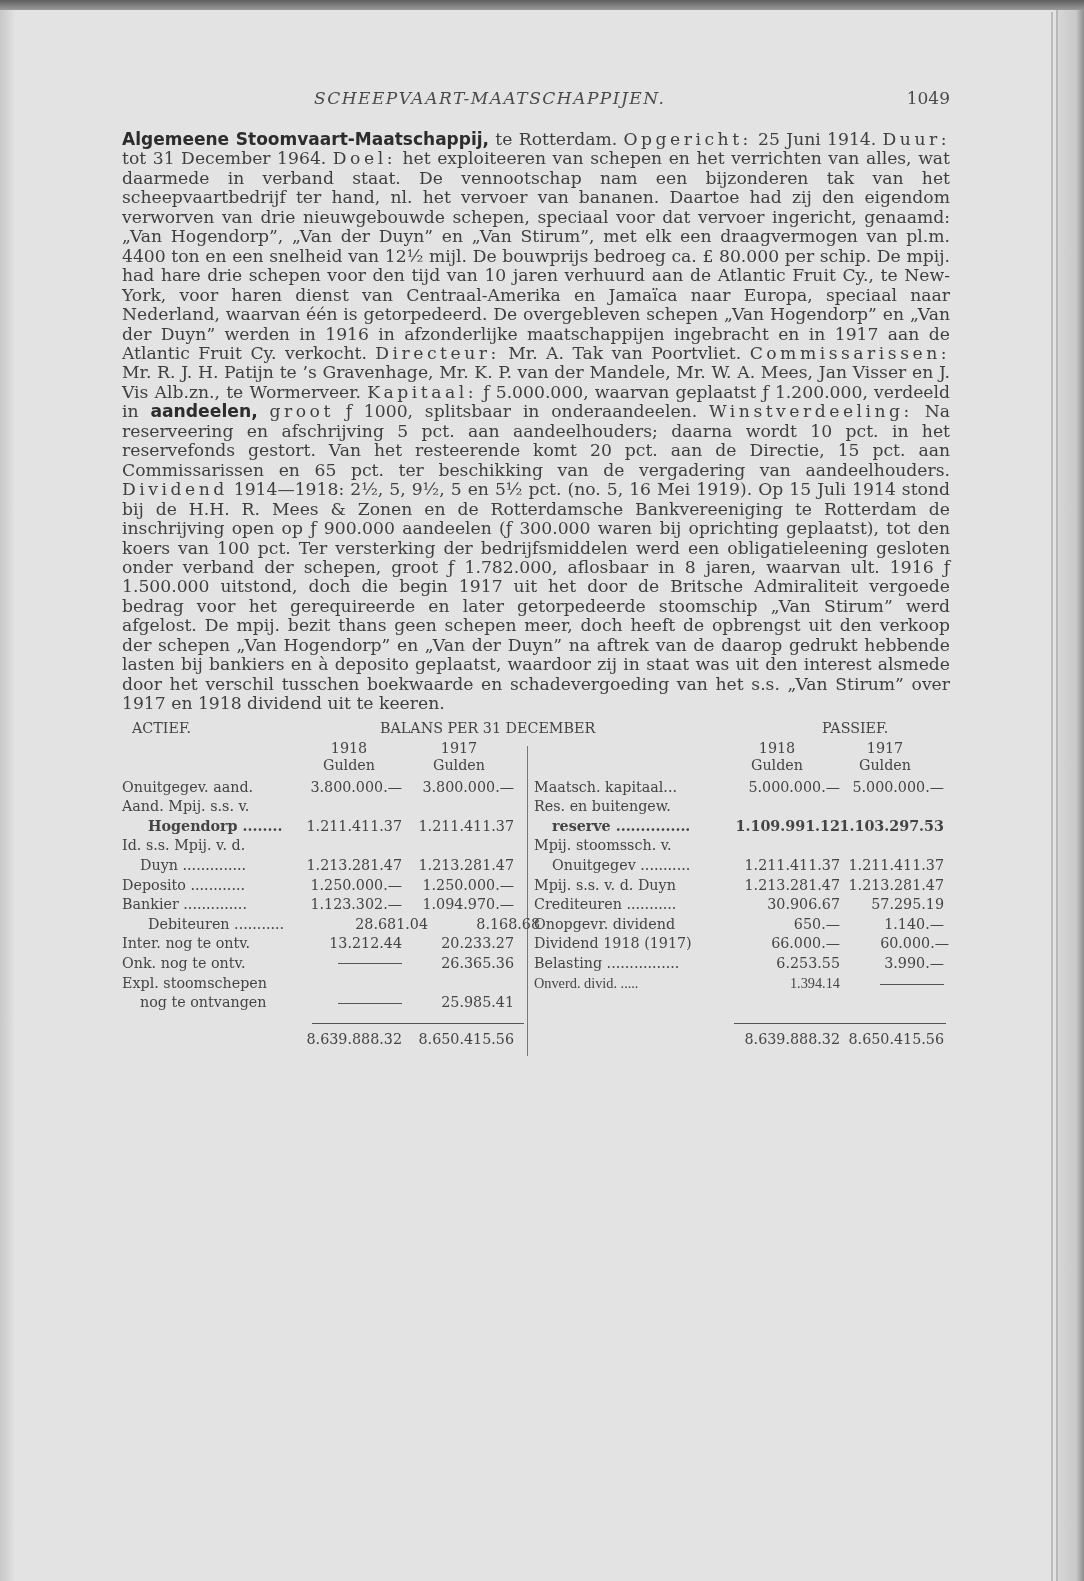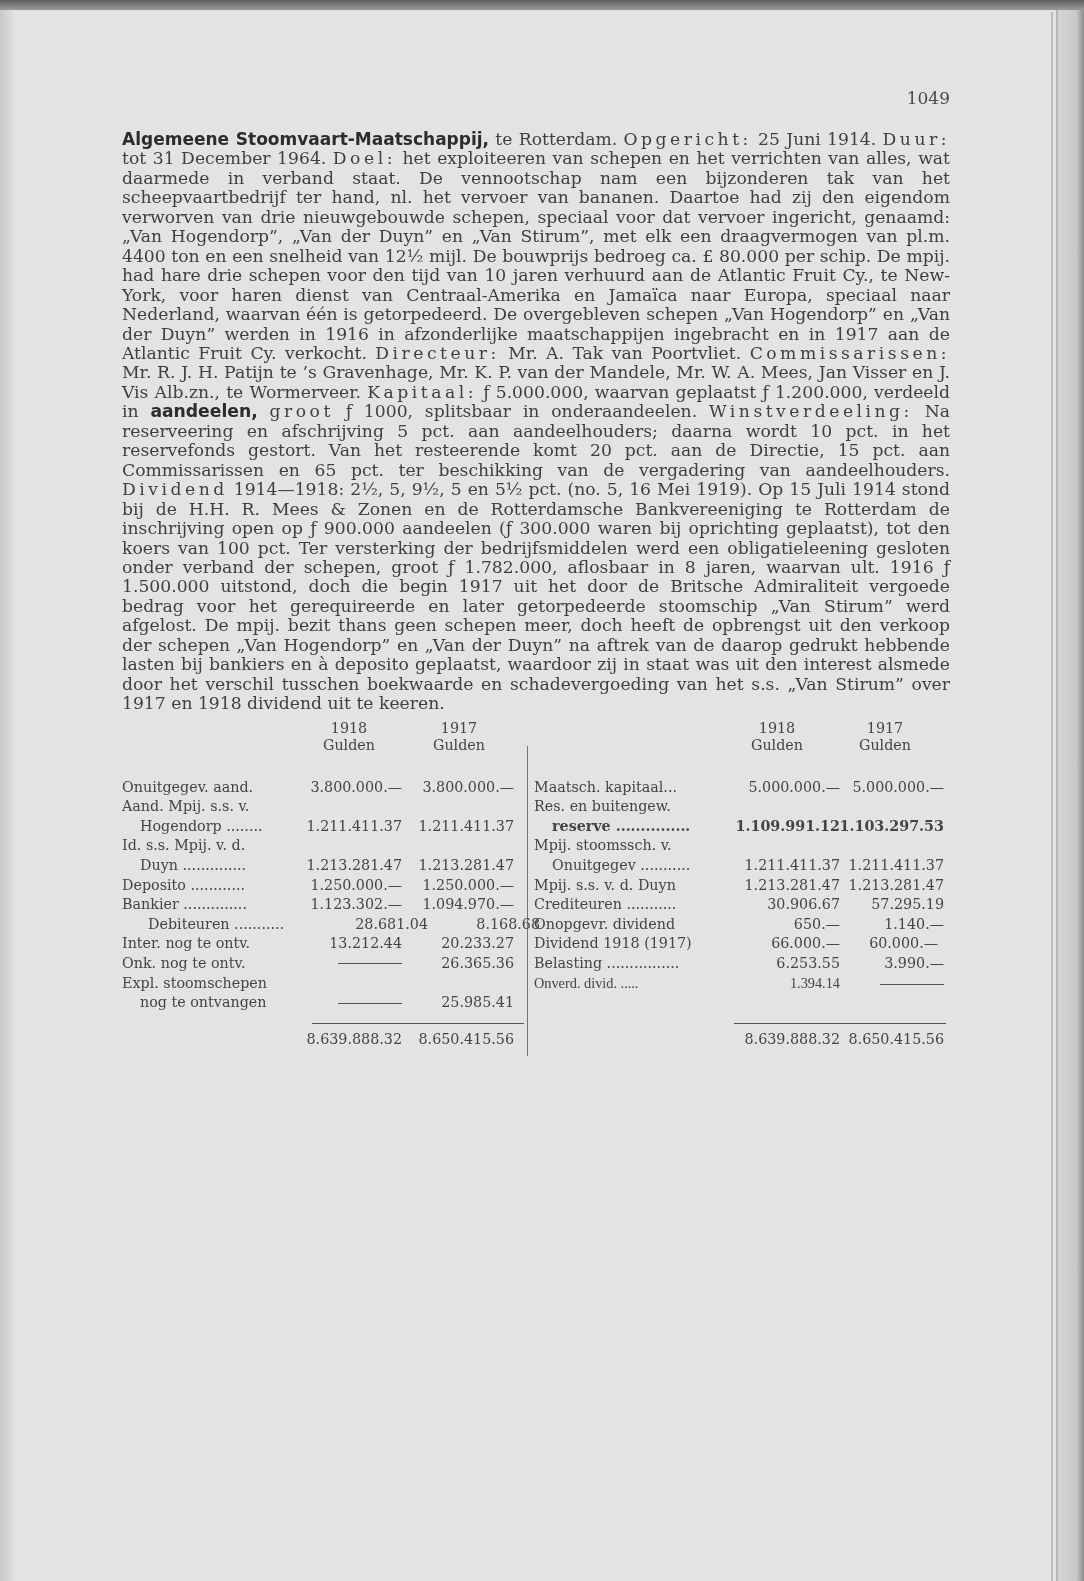--- a/index.html
+++ b/index.html
@@ -52,49 +52,55 @@
 <body>
 
 <div class="topbar"></div>
 <div class="page"></div>
 <div class="leftedge"></div>
 <div class="innerline"></div>
 <div class="rightedge"></div>
 
 <div class="content">
   <div class="running-head">
+    <span class="title">SCHEEPVAART-MAATSCHAPPIJEN.</span>
     <span class="pageno">1049</span>
   </div>
 
   <div class="body-text">
     <span class="company">Algemeene Stoomvaart-Maatschappij,</span><span> te Rotterdam. </span><span class="spaced">Opgericht:</span><span> 25 Juni 1914. </span><span class="spaced">Duur:</span><span> tot 31 December 1964. </span><span class="spaced">Doel:</span><span> het exploiteeren van schepen en het verrichten van alles, wat daarmede in verband staat. De vennootschap nam een bijzonderen tak van het scheepvaartbedrijf ter hand, nl. het vervoer van bananen. Daartoe had zij den eigendom verworven van drie nieuwgebouwde schepen, speciaal voor dat vervoer ingericht, genaamd: „Van Hogendorp”, „Van der Duyn” en „Van Stirum”, met elk een draagvermogen van pl.m. 4400 ton en een snelheid van 12½ mijl. De bouwprijs bedroeg ca. £ 80.000 per schip. De mpij. had hare drie schepen voor den tijd van 10 jaren verhuurd aan de Atlantic Fruit Cy., te New-York, voor haren dienst van Centraal-Amerika en Jamaïca naar Europa, speciaal naar Nederland, waarvan één is getorpedeerd. De overgebleven schepen „Van Hogendorp” en „Van der Duyn” werden in 1916 in afzonderlijke maatschappijen ingebracht en in 1917 aan de Atlantic Fruit Cy. verkocht. </span><span class="spaced">Directeur:</span><span> Mr. A. Tak van Poortvliet. </span><span class="spaced">Commissarissen:</span><span> Mr. R. J. H. Patijn te ’s Gravenhage, Mr. K. P. van der Mandele, Mr. W. A. Mees, Jan Visser en J. Vis Alb.zn., te Wormerveer. </span><span class="spaced">Kapitaal:</span><span> ƒ 5.000.000, waarvan geplaatst ƒ 1.200.000, verdeeld in </span><span class="boldsans">aandeelen,</span><span> </span><span class="spaced">groot</span><span> ƒ 1000, splitsbaar in onderaandeelen. </span><span class="spaced">Winstverdeeling:</span><span> Na reserveering en afschrijving 5 pct. aan aandeelhouders; daarna wordt 10 pct. in het reservefonds gestort. Van het resteerende komt 20 pct. aan de Directie, 15 pct. aan Commissarissen en 65 pct. ter beschikking van de vergadering van aandeelhouders. </span><span class="spaced">Dividend</span><span> 1914—1918: 2½, 5, 9½, 5 en 5½ pct. (no. 5, 16 Mei 1919). Op 15 Juli 1914 stond bij de H.H. R. Mees &amp; Zonen en de Rotterdamsche Bankvereeniging te Rotterdam de inschrijving open op ƒ 900.000 aandeelen (ƒ 300.000 waren bij oprichting geplaatst), tot den koers van 100 pct. Ter versterking der bedrijfsmiddelen werd een obligatieleening gesloten onder verband der schepen, groot ƒ 1.782.000, aflosbaar in 8 jaren, waarvan ult. 1916 ƒ 1.500.000 uitstond, doch die begin 1917 uit het door de Britsche Admiraliteit vergoede bedrag voor het gerequireerde en later getorpedeerde stoomschip „Van Stirum” werd afgelost. De mpij. bezit thans geen schepen meer, doch heeft de opbrengst uit den verkoop der schepen „Van Hogendorp” en „Van der Duyn” na aftrek van de daarop gedrukt hebbende lasten bij bankiers en à deposito geplaatst, waardoor zij in staat was uit den interest alsmede door het verschil tusschen boekwaarde en schadevergoeding van het s.s. „Van Stirum” over 1917 en 1918 dividend uit te keeren.</span>
   </div>
 
 
   <div class="balance" id="balance">
+    <div class="bal-head">
+      <span style="left:10px">ACTIEF.</span>
+      <span style="left:258px">BALANS PER 31 DECEMBER</span>
+      <span style="left:700px">PASSIEF.</span>
+    </div>
     <div class="col-years">
       <div style="left:182px"><span>1918</span><br><span>Gulden</span></div>
       <div style="left:292px"><span>1917</span><br><span>Gulden</span></div>
       <div style="left:610px"><span>1918</span><br><span>Gulden</span></div>
       <div style="left:718px"><span>1917</span><br><span>Gulden</span></div>
     </div>
     <div class="divider"></div>
     <div id="actief-rows">
         <div class="row" style="left: 0px; top: 58px; width: 400px;">
           <span class="lbl">Onuitgegev. aand.</span>
           <span class="v1" style="right: 120px;">3.800.000.—</span>
           <span class="v2" style="right: 8px;">3.800.000.—</span>
         </div>
         <div class="row" style="left: 0px; top: 77.6px; width: 400px;">
           <span class="lbl">Aand. Mpij. s.s. v.</span>
           <span class="v1" style="right: 120px;"></span>
           <span class="v2" style="right: 8px;"></span>
         </div>
         <div class="row" style="left: 0px; top: 97.2px; width: 400px;">
-          <span class="lbl" style="left: 18px;">Hogendorp ........</span>
+          <span class="lbl" style="left: 26px; font-weight: bold;">Hogendorp ........</span>
           <span class="v1" style="right: 120px;">1.211.411.37</span>
           <span class="v2" style="right: 8px;">1.211.411.37</span>
         </div>
         <div class="row" style="left: 0px; top: 116.8px; width: 400px;">
           <span class="lbl">Id. s.s. Mpij. v. d.</span>
           <span class="v1" style="right: 120px;"></span>
           <span class="v2" style="right: 8px;"></span>
         </div>
         <div class="row" style="left: 0px; top: 136.4px; width: 400px;">
           <span class="lbl" style="left: 18px;">Duyn ..............</span>
@@ -174,21 +180,21 @@
           <span class="v2" style="right: 6px;">57.295.19</span>
         </div>
         <div class="row" style="left: 412px; top: 195.2px; width: 416px;">
           <span class="lbl">Onopgevr. dividend</span>
           <span class="v1" style="right: 110px;">650.—</span>
           <span class="v2" style="right: 6px;">1.140.—</span>
         </div>
         <div class="row" style="left: 412px; top: 214.8px; width: 416px;">
           <span class="lbl">Dividend 1918 (1917)</span>
           <span class="v1" style="right: 110px;">66.000.—</span>
-          <span class="v2" style="right: 12px;">60.000.—</span>
+          <span class="v2" style="right: 1px;">60.000.—</span>
         </div>
         <div class="row" style="left: 412px; top: 234.4px; width: 416px;">
           <span class="lbl">Belasting ................</span>
           <span class="v1" style="right: 110px;">6.253.55</span>
           <span class="v2" style="right: 6px;">3.990.—</span>
         </div>
         <div class="row" style="left: 412px; top: 254px; width: 416px; font-family: Liberation Serif, serif;">
           <span class="lbl">Onverd. divid. .....</span>
           <span class="v1" style="right: 110px;">1.394.14</span>
           <span class="v2" style="right: 6px;"><span class="dash-cell"></span></span>

